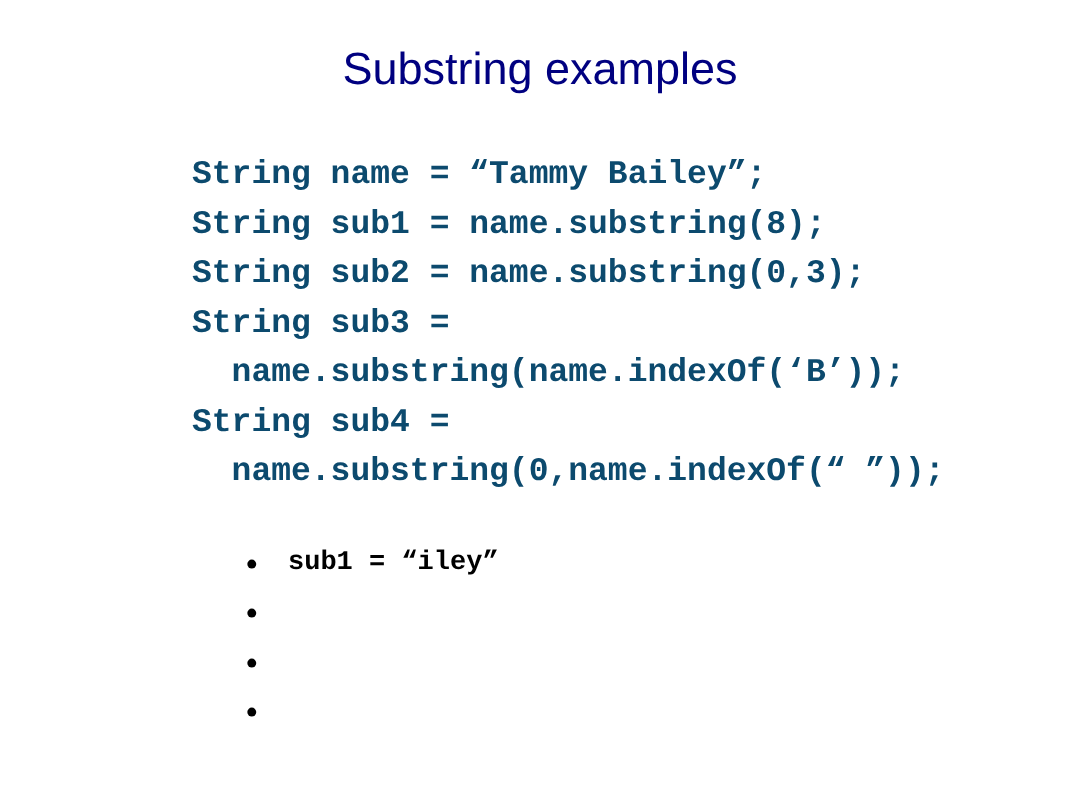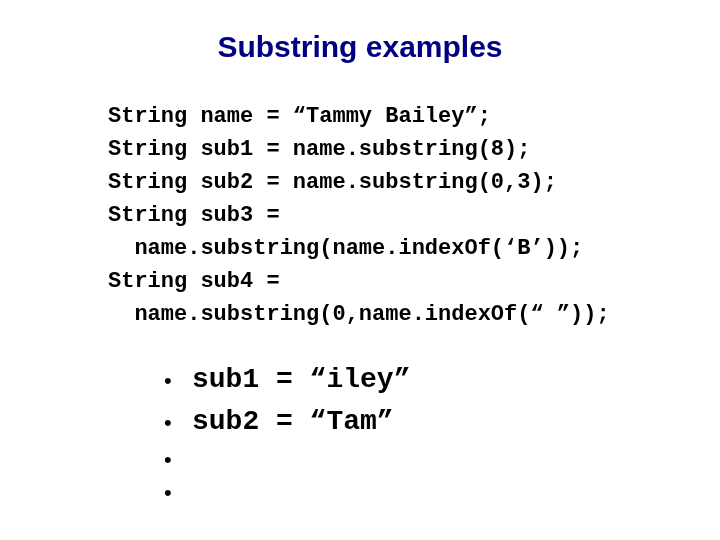--- a/index.html
+++ b/index.html
@@ -11,33 +11,33 @@
     font-family: Arial, Helvetica, sans-serif;
   }
   .slide {
     box-sizing: border-box;
     width: 720px;
     height: 540px;
     padding: 24px 56px 24px 56px;
   }
   .title {
     color: #000080;
-    font-weight: bold;
+    font-weight: normal;
     font-size: 30px;
     text-align: center;
     margin: 6px 0 36px 0;
   }
   .code {
     font-family: "Courier New", Courier, monospace;
     font-weight: bold;
     font-size: 22px;
     line-height: 1.5;
-    color: #000000;
+    color: #0c4a6e;
     white-space: pre;
-    margin-left: 52px;
+    margin-left: 72px;
   }
   .results {
     margin-top: 28px;
     margin-left: 108px;
   }
   .result-row {
     display: flex;
     align-items: center;
     line-height: 1.5;
   }
@@ -46,21 +46,21 @@
     font-size: 22px;
     width: 28px;
     display: inline-block;
     text-align: left;
     font-family: Arial, Helvetica, sans-serif;
     font-weight: normal;
   }
   .mono {
     font-family: "Courier New", Courier, monospace;
     font-weight: bold;
-    font-size: 28px;
+    font-size: 18px;
     color: #000000;
   }
 </style>
 </head>
 <body>
 
 <div class="slide">
   <div class="title">Substring examples</div>
 
   <div class="code"><span>String name = “Tammy Bailey”;</span>
@@ -71,21 +71,20 @@
 <span>String sub4 =</span>
 <span>  name.substring(0,name.indexOf(“ ”));</span></div>
 
   <div class="results">
     <div class="result-row">
       <span class="bullet">•</span>
       <span class="mono">sub1 = “iley”</span>
     </div>
     <div class="result-row">
       <span class="bullet">•</span>
-      <span class="mono">sub2 = “Tam”</span>
     </div>
     <div class="result-row">
       <span class="bullet">•</span>
     </div>
     <div class="result-row">
       <span class="bullet">•</span>
     </div>
   </div>
 </div>
 

